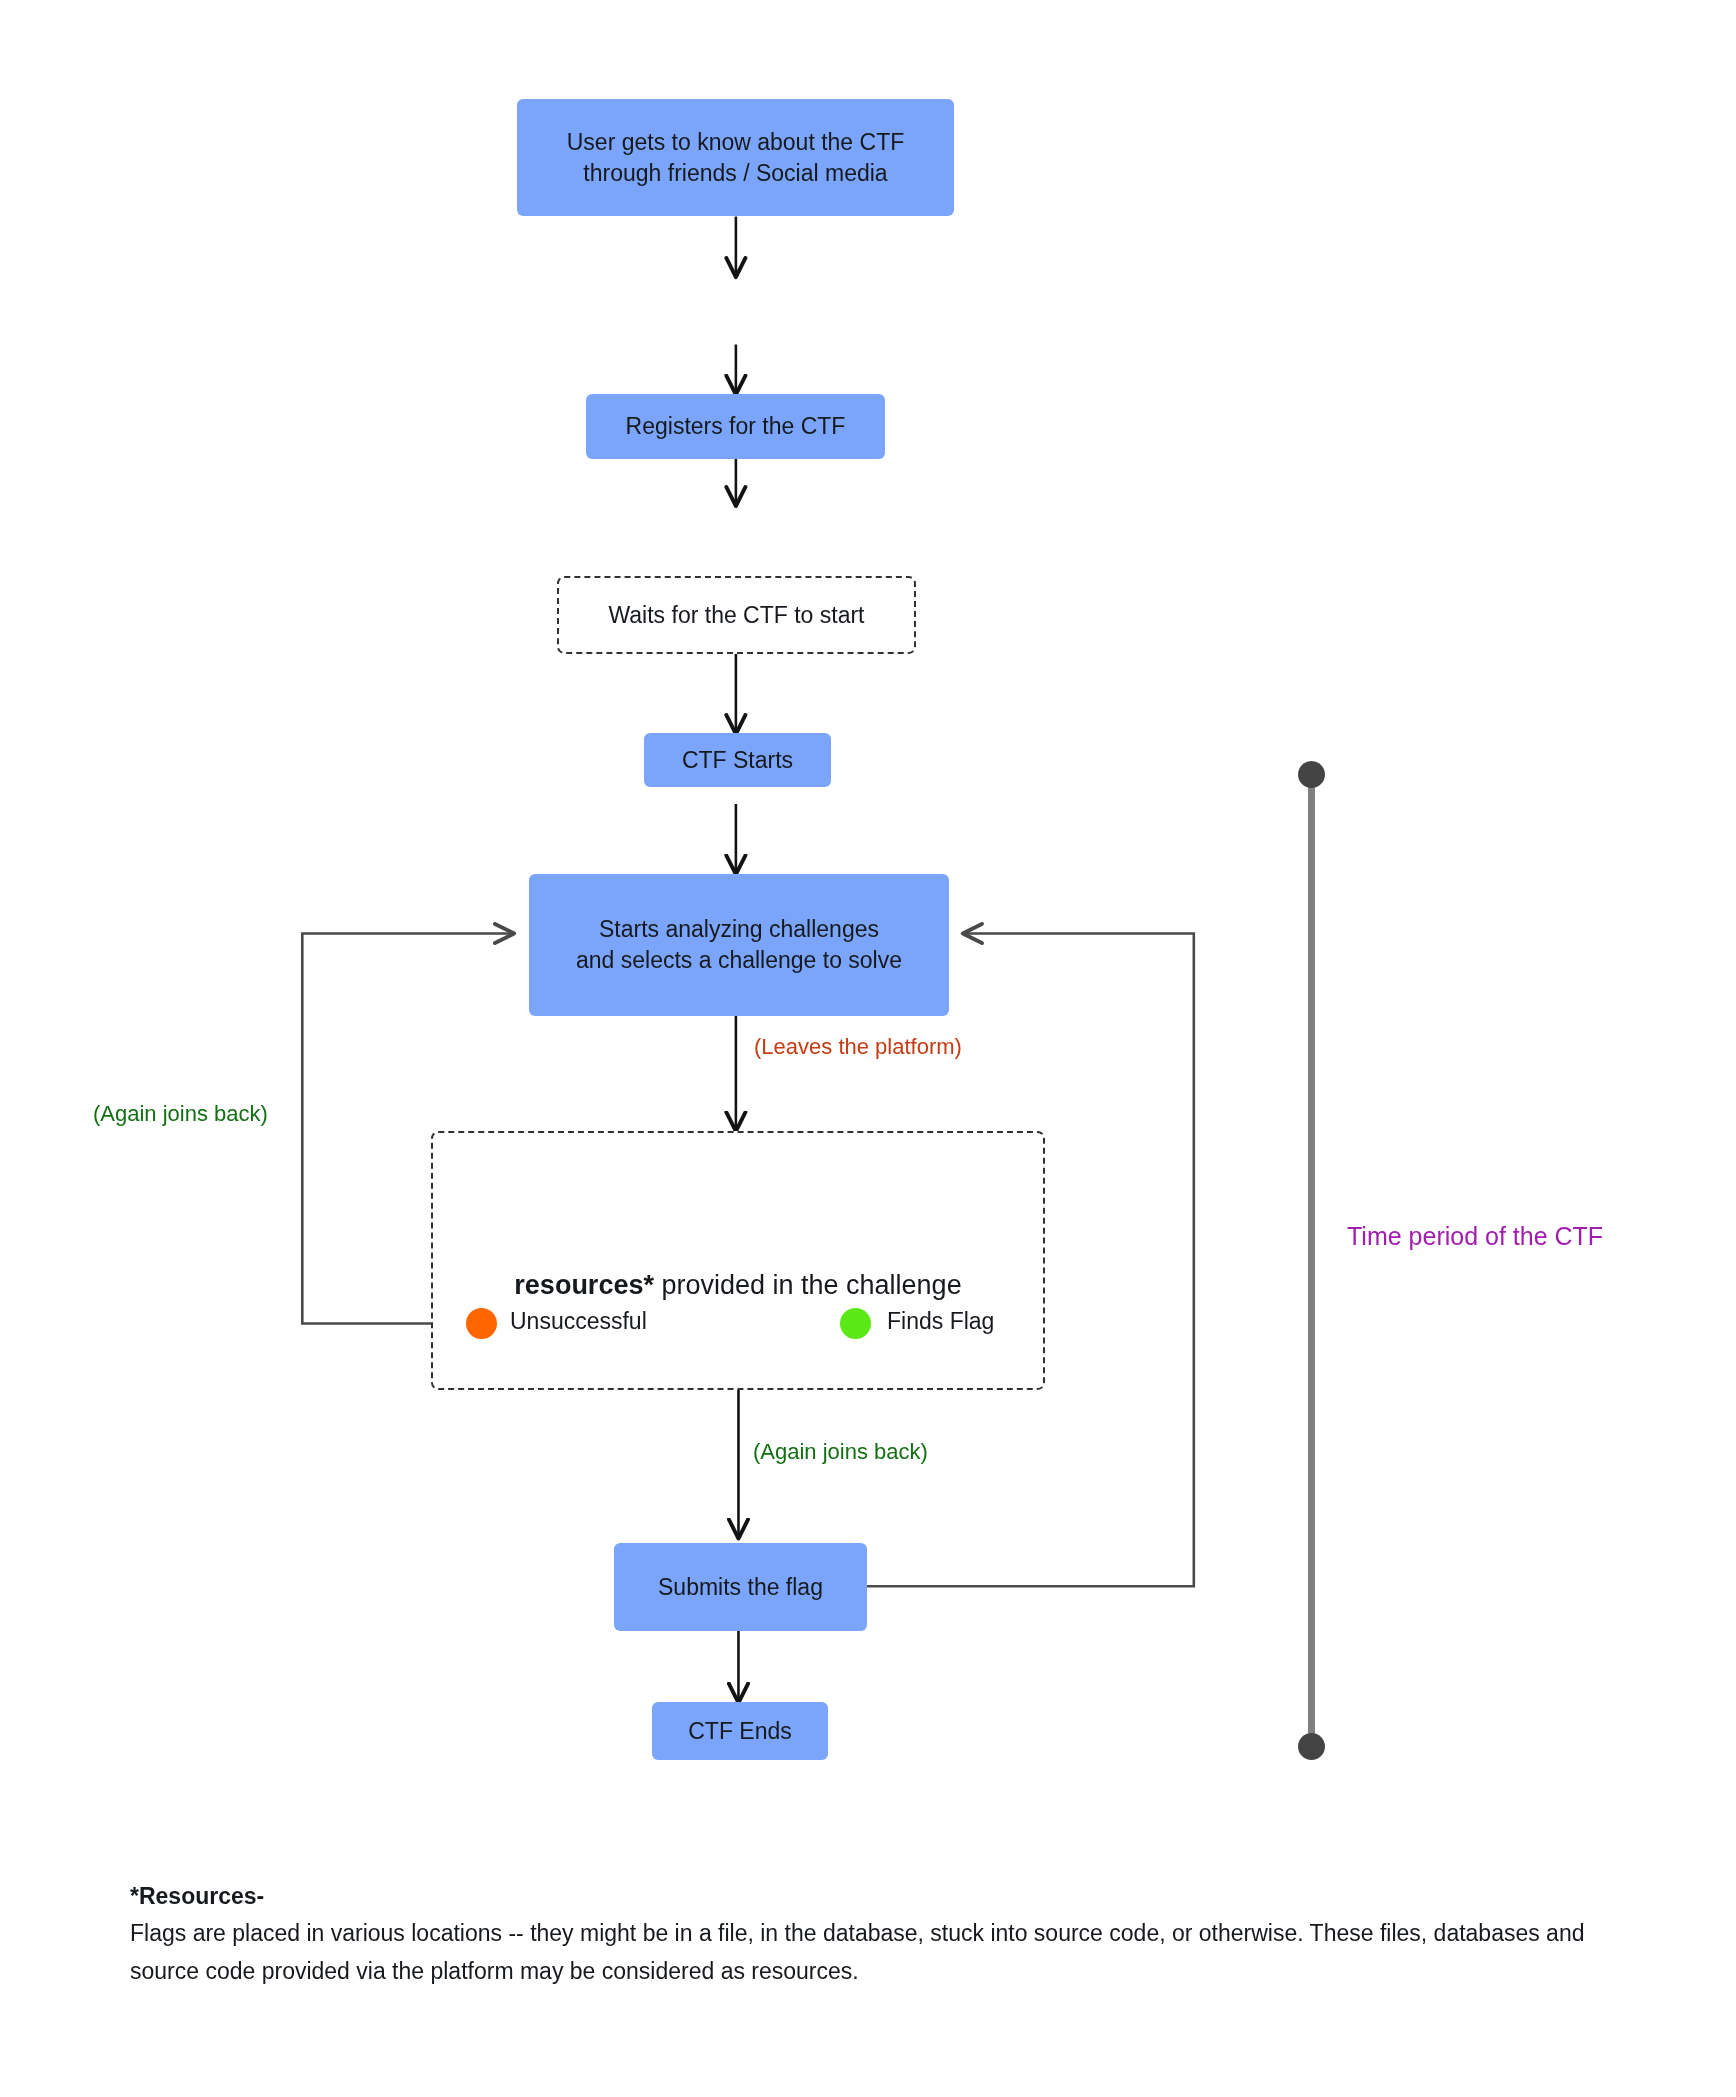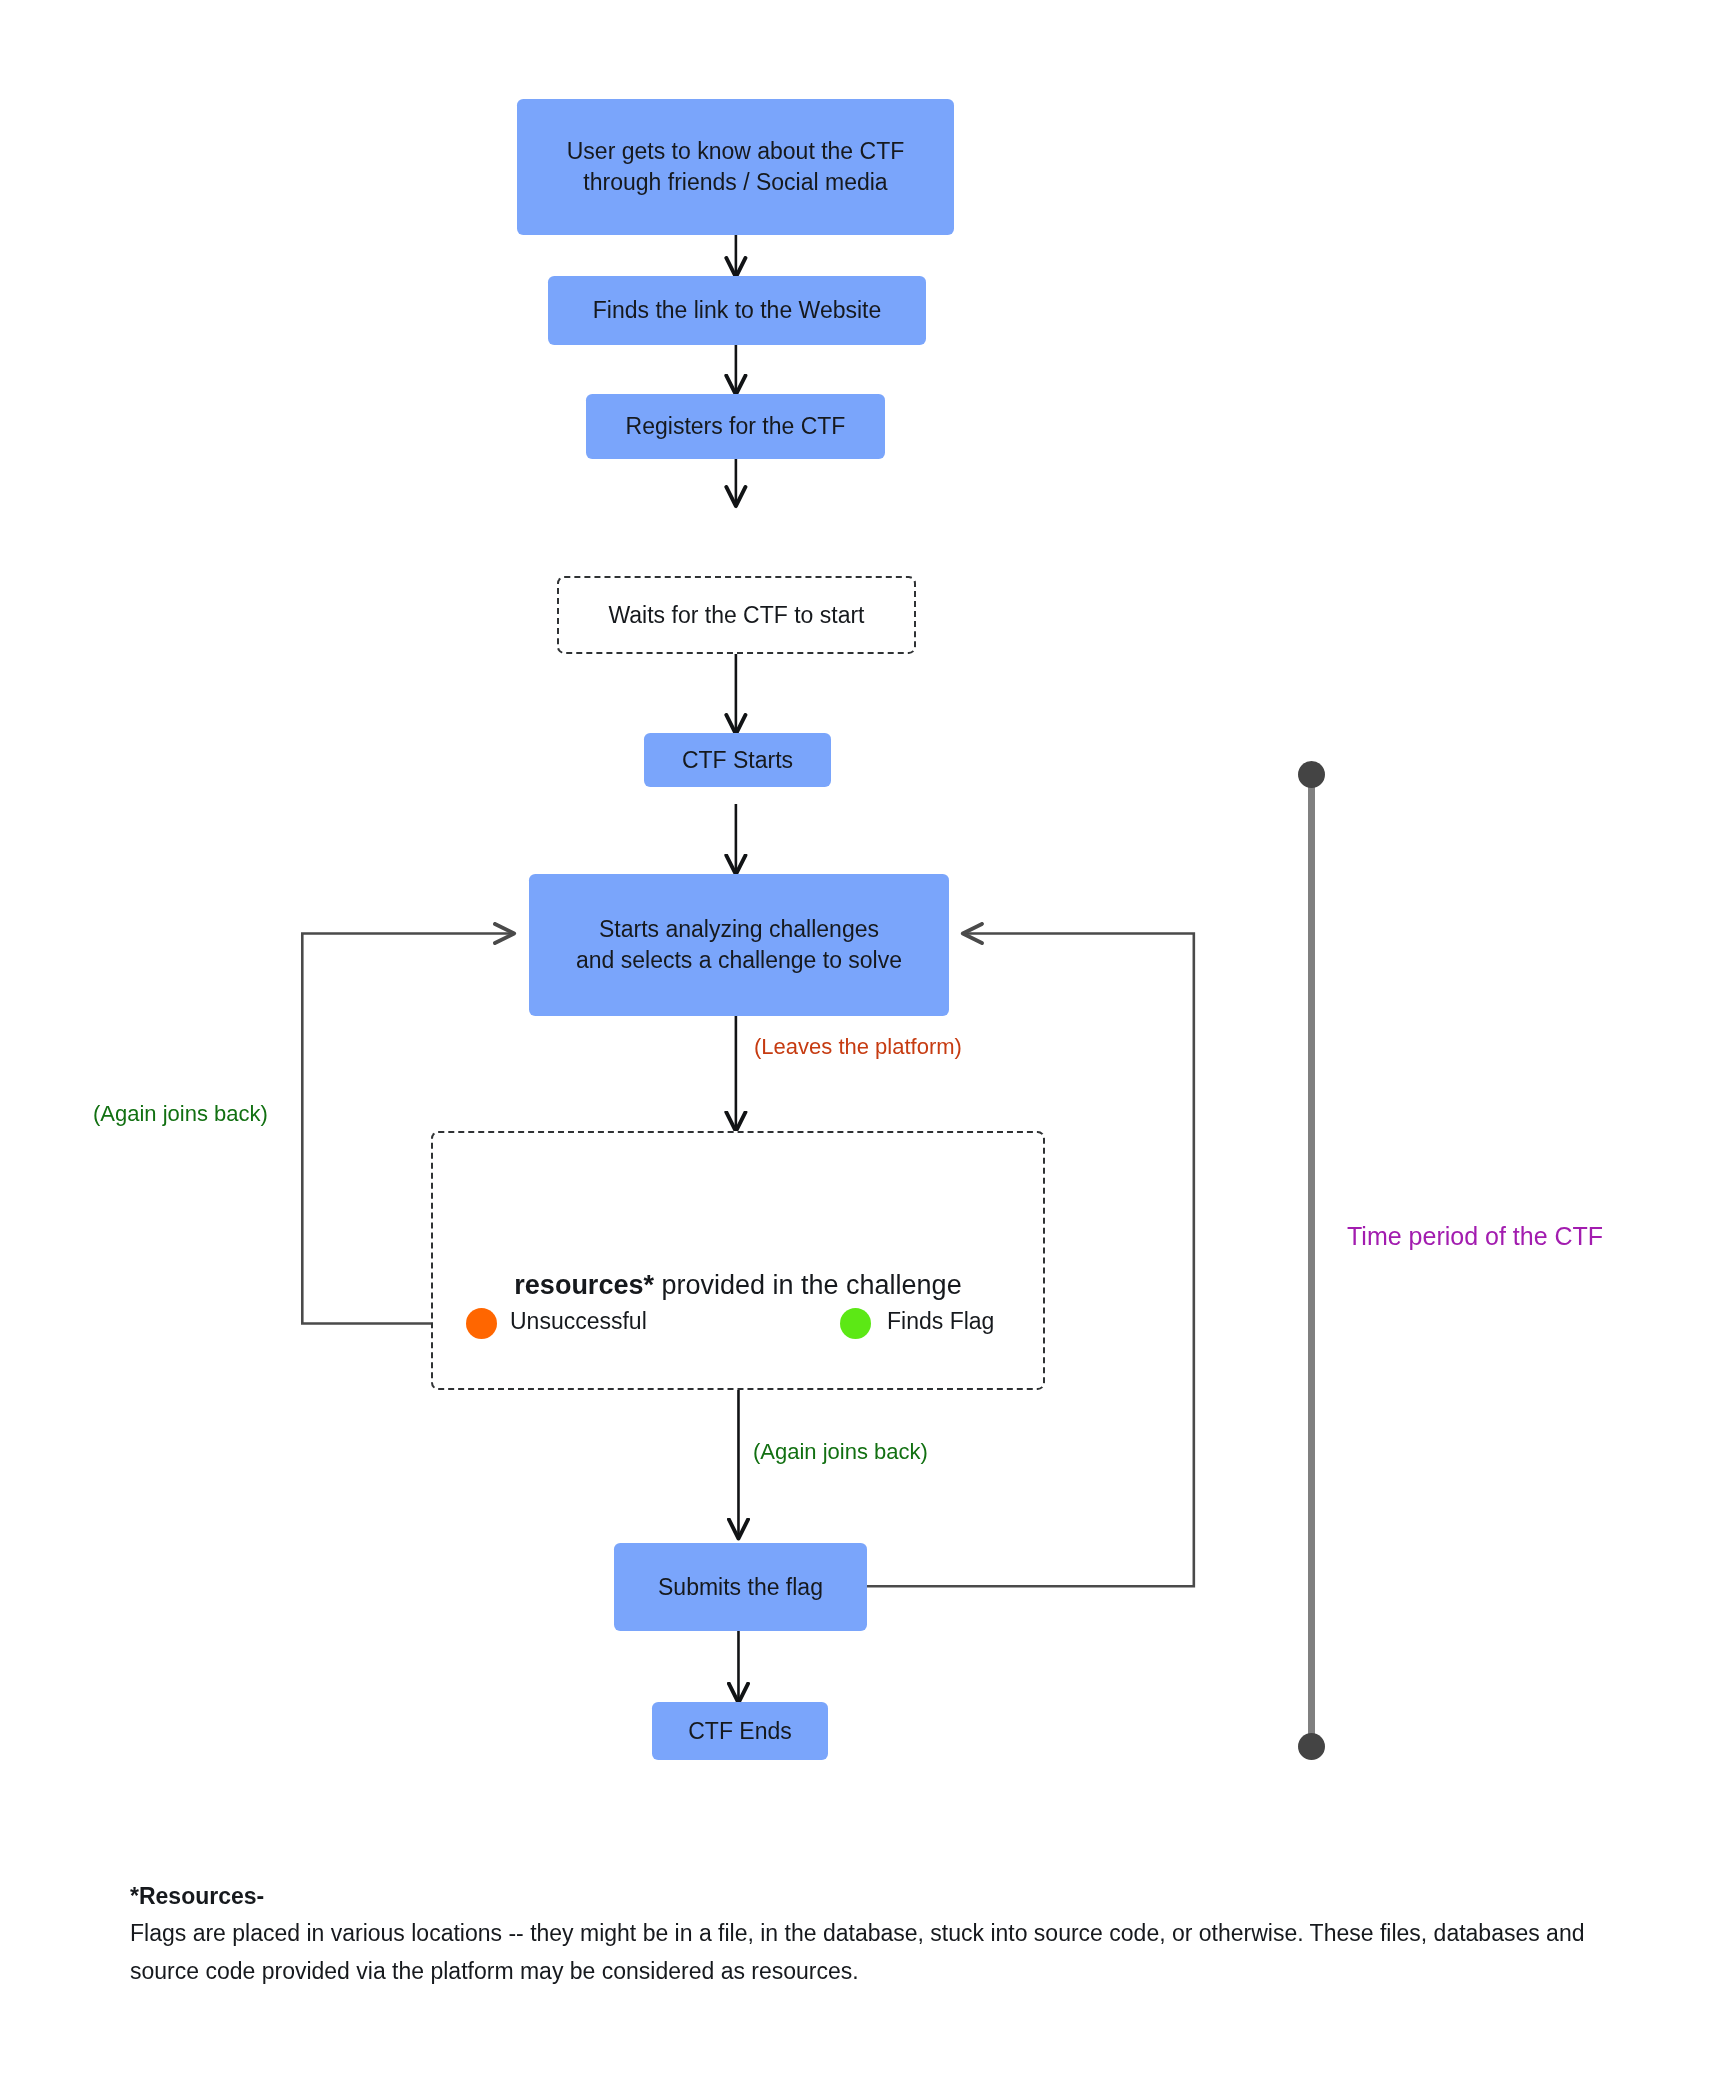--- a/index.html
+++ b/index.html
@@ -128,24 +128,23 @@
     </g>
 
     <g stroke="#4a4a4a" stroke-width="5" fill="none">
 
       <path d="M900,2555 L583,2555 L583,1802 L990,1802" marker-end="url(#arrowGray)"></path>
 
       <path d="M1673,3062 L2304,3062 L2304,1802 L1860,1802" marker-end="url(#arrowGray)"></path>
     </g>
   </svg>
 
-  <div class="node blue" style="left:517px; top:99px; width:437px; height:136px;">User gets to know about the CTF
+  <div class="node blue" style="left:517px; top:99px; width:437px; height:117px;">User gets to know about the CTF
 through friends / Social media</div>
 
-  <div class="node blue" style="left:548px; top:276px; width:378px; height:69px;">Finds the link to the Website</div>
 
   <div class="node blue" style="left:586px; top:394px; width:299px; height:65px;">Registers for the CTF</div>
 
   <div class="node dashed" style="left:557px; top:576px; width:359px; height:78px;">Waits for the CTF to start</div>
 
   <div class="node blue" style="left:644px; top:733px; width:187px; height:54px;">CTF Starts</div>
 
   <div class="node blue" style="left:529px; top:874px; width:420px; height:142px;">Starts analyzing challenges
 and selects a challenge to solve</div>
 

